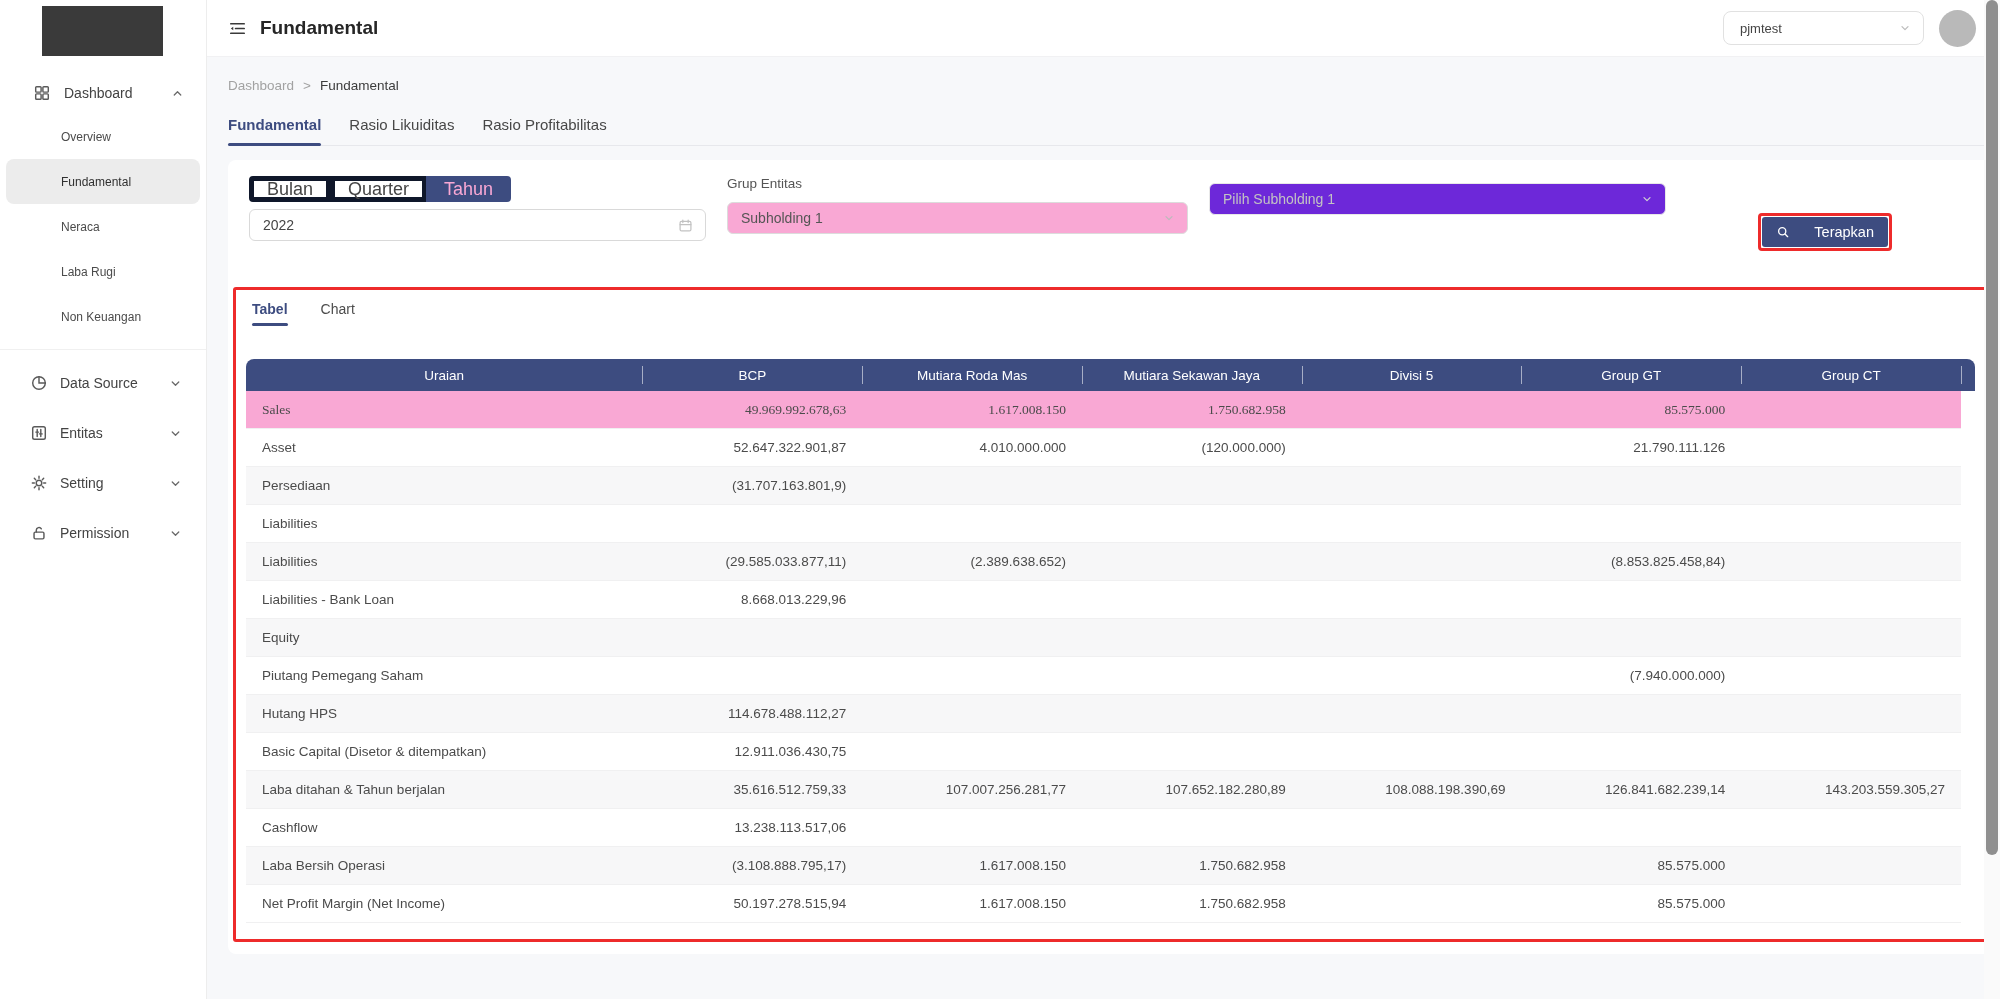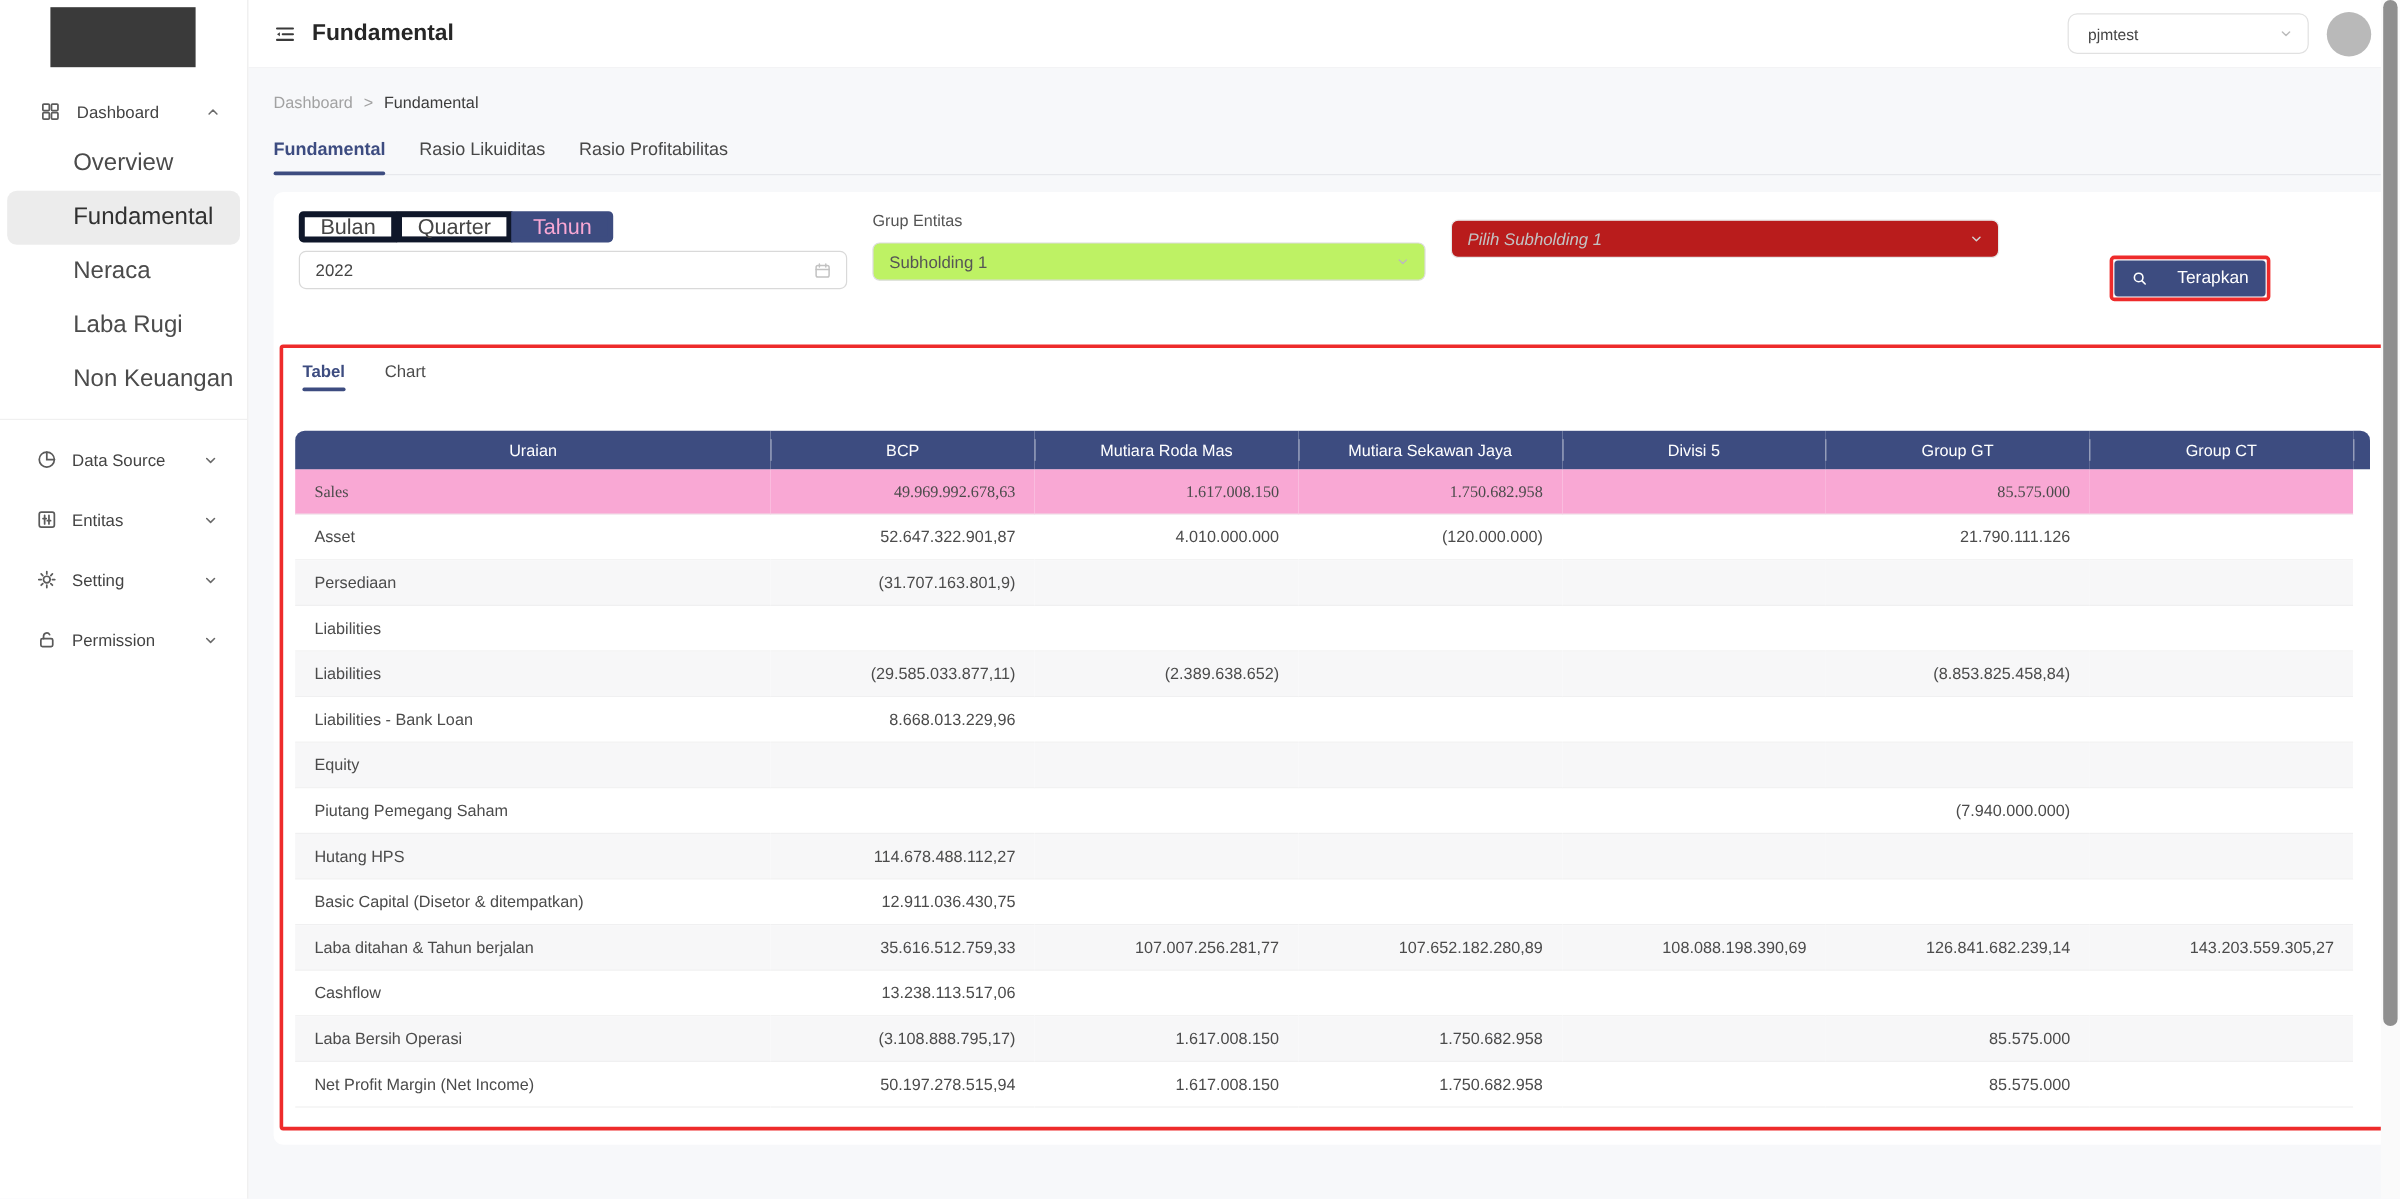--- a/index.html
+++ b/index.html
@@ -9,21 +9,21 @@
   
   .app { display:flex; width:2000px; height:999px; position:relative; }
   .sidebar { width:207px; height:100%; background:#fff; border-right:1px solid #ededed; flex:none; position:relative; z-index:2;}
   .main { flex:1; display:flex; flex-direction:column; min-width:0; }
 
   
   .logo { width:121px; height:50px; background:#3a3a3a; margin:6px 0 0 42px; }
   .nav-parent { display:flex; align-items:center; height:42px; margin-top:16px; padding:0 22px 0 33px; cursor:pointer; color:#434343; font-size:14px; }
   .nav-parent .lbl { margin-left:13px; flex:1; }
   .submenu { padding-bottom:10px; border-bottom:1px solid #f0f0f0; }
-  .subitem { height:45px; display:flex; align-items:center; padding-left:55px; margin:0 6px; border-radius:8px; font-size:20px; color:#4b4b4b; cursor:pointer; }
+  .subitem { height:45px; display:flex; align-items:center; padding-left:55px; margin:0 6px; border-radius:8px; font-size:12px; color:#4b4b4b; cursor:pointer; }
   .subitem.active { background:#ececec; color:#303030; }
   .group-item { height:50px; display:flex; align-items:center; padding:0 24px 0 30px; font-size:14px; color:#434343; cursor:pointer; }
   .group-item .lbl { margin-left:12px; flex:1; }
   .icon { display:inline-flex; align-items:center; justify-content:center; }
   .icon svg { display:block; }
 
   
   .topbar { height:57px; background:#fff; display:flex; align-items:center; padding:0 24px 0 21px; border-bottom:1px solid #f1f1f3; }
   .page-title { font-size:19px; font-weight:700; color:#262626; margin-left:13px; }
   .topbar-right { margin-left:auto; display:flex; align-items:center; }
@@ -51,23 +51,23 @@
   .fblock3 { width:457px; }
   .seg-group { display:flex; }
   .seg { height:26px; padding:0 13px; display:flex; align-items:center; font-size:18px; color:#454545; background:#fff; border:5px solid #0f172a; cursor:pointer; }
   .seg:first-child { border-radius:4px 0 0 4px; }
   .seg + .seg { margin-left:-1px; }
   .seg:last-child { border-radius:0 4px 4px 0; }
   .seg.selected { background:#3d4c80; border-color:#3d4c80; color:#f9a8d4; }
   .text-input { margin-top:7px; height:32px; border:1px solid #d9d9d9; border-radius:6px; display:flex; align-items:center; padding:0 12px 0 13px; font-size:14px; color:#454545; background:#fff; cursor:text; }
   .text-input .val { flex:1; }
   .flabel { font-size:13.5px; color:#555; height:19px; }
-  .select { margin-top:7px; height:32px; border:1px solid #dcdcdc; border-radius:6px; display:flex; align-items:center; padding:0 12px 0 13px; font-size:14px; color:#555; background:#bef264; cursor:pointer; }
+  .select { margin-top:7px; height:32px; border:1px solid #dcdcdc; border-radius:6px; display:flex; align-items:center; padding:0 12px 0 13px; font-size:14px; color:#555; background:#f9a8d4; cursor:pointer; }
   .select .val { flex:1; }
-  .select.disabled { background:#b91c1c; border-color:#e8e8e8; color:#c3c3c3; cursor:default;font-style:italic; }
+  .select.disabled { background:#6d28d9; border-color:#e8e8e8; color:#c3c3c3; cursor:default; }
   .apply-wrap { margin-left:auto; margin-right:80px; margin-top:37px; border:3px solid #ee2b2b; border-radius:4px; padding:1px; }
   .apply-btn { height:30px; min-width:104px; background:#3d4c80; color:#fff; border:none; border-radius:3px; font-size:14.5px; font-family:"Liberation Sans",sans-serif; display:flex; align-items:center; justify-content:center; gap:24px; padding:0 14px; cursor:pointer; }
 
   
   .table-section { margin:36px -16px 0 -16px; border:3px solid #ee2b2b; border-radius:3px; padding:5px 10px 16px 10px; }
   .view-tabs { display:flex; gap:33px; margin-left:6px; }
   .vtab { font-size:14px; color:#4c4c4c; padding:6px 0 9px 0; cursor:pointer; position:relative; }
   .vtab.active { color:#3d4c80; font-weight:700; }
   .vtab.active::after { content:""; position:absolute; left:0; right:0; bottom:0; height:3px; background:#3d4c80; border-radius:2px; }
   .data-table { width:100%; border-collapse:separate; border-spacing:0; table-layout:fixed; margin-top:33px; }

